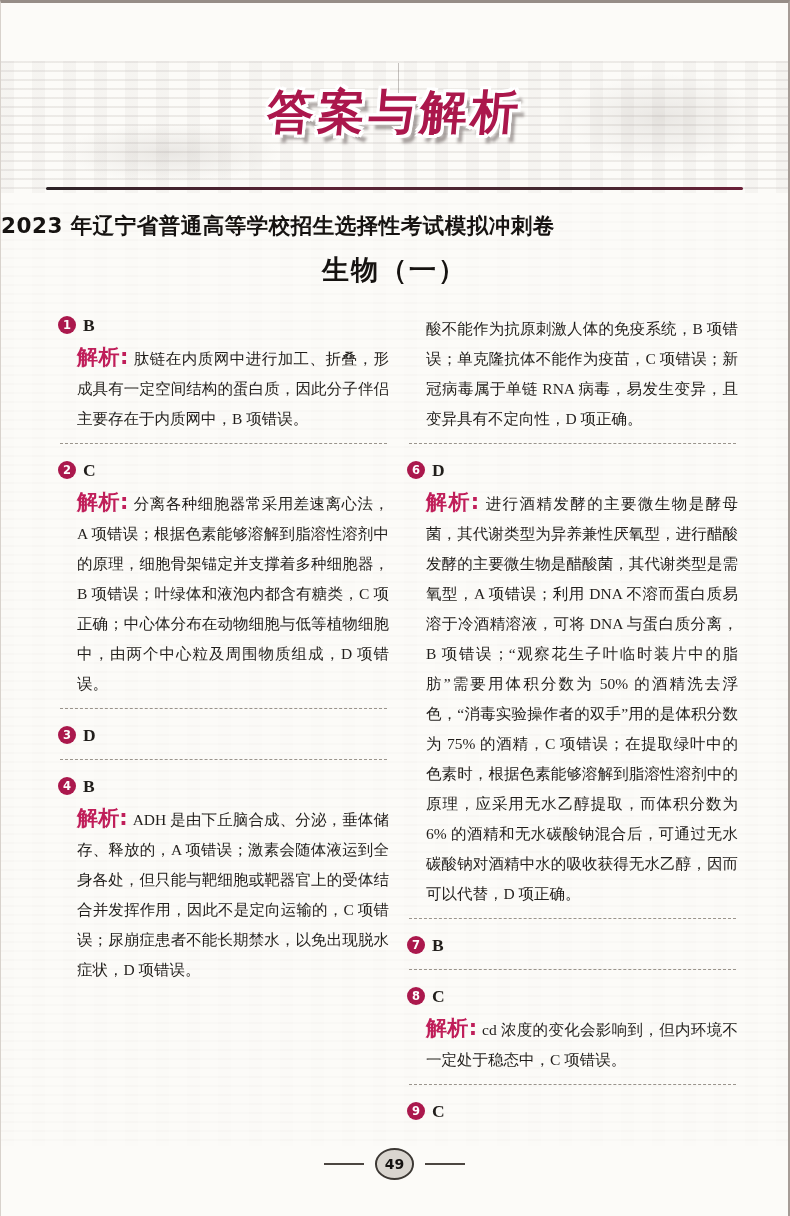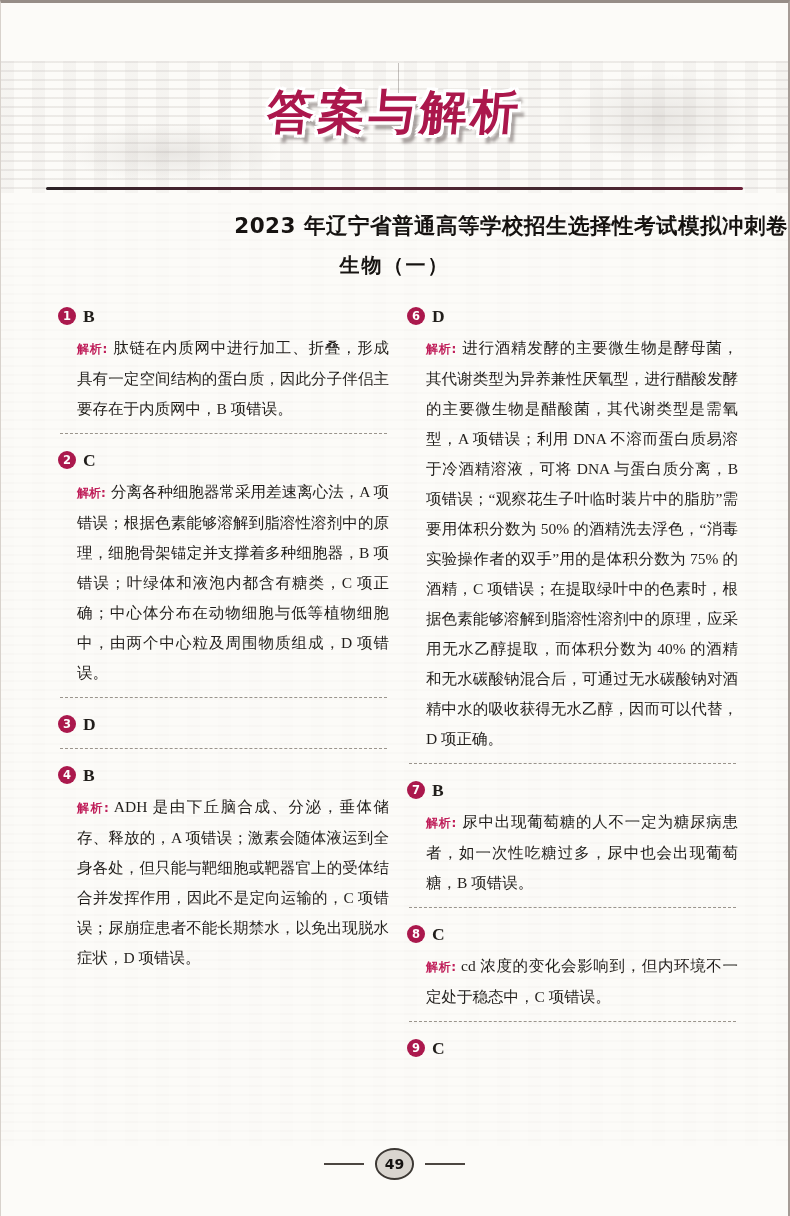--- a/index.html
+++ b/index.html
@@ -44,28 +44,28 @@
       -3px 0 0 #fff, 3px 0 0 #fff, 0 -3px 0 #fff, 0 3px 0 #fff,
       7px 8px 3px rgba(110,100,98,.6);
   }
   .header-rule{
     position:absolute;left:45px;right:45px;top:184px;height:3px;
     background:linear-gradient(90deg,#2b2326,#5d2336 40%,#402a30 75%,#6b2038);
     border-radius:2px;
   }
   
   .exam-title{
-    text-align:right;margin-top:22px;
+    text-align:left;margin-top:22px;
     font-family:"DejaVu Sans","Liberation Sans",sans-serif;
     font-weight:bold;font-size:21.5px;color:#151210;letter-spacing:.5px;
   }
   .subject-title{
     text-align:center;margin-top:12px;margin-bottom:14px;
     font-family:"DejaVu Sans","Liberation Sans",sans-serif;
-    font-weight:bold;font-size:20px;color:#151210;letter-spacing:2px;
+    font-weight:bold;font-size:27px;color:#151210;letter-spacing:2px;
   }
   
   .columns{display:flex;gap:18px;padding:6px 50px 0 57px;}
   .col{flex:1;min-width:0;}
   .item{margin-top:2px;}
   .item-head{display:flex;align-items:center;gap:7px;height:30px;}
   .qnum{
     width:18px;height:18px;border-radius:50%;
     background:var(--accent);color:#fff;
     font-family:"DejaVu Sans","Liberation Sans",sans-serif;
@@ -73,21 +73,21 @@
     flex:0 0 18px;
   }
   .qletter{font-weight:bold;font-size:17.5px;font-family:"Liberation Serif","DejaVu Serif",serif;}
   .expl{
     margin:2px 0 0 19px;
     font-size:15.5px;line-height:30px;
     text-align:justify;text-justify:inter-character;
     color:var(--ink);
   }
   .expl.cont{margin-top:6px;}
-  .jx{color:var(--accent-bright);font-weight:bold;margin-right:5px;font-family:"DejaVu Sans","Liberation Sans",sans-serif;font-size:12px;}
+  .jx{color:var(--accent-bright);font-weight:bold;margin-right:5px;font-family:"DejaVu Sans","Liberation Sans",sans-serif;font-size:21px;}
   .sep{border-top:1.5px dashed #9a948c;margin:9px 2px 11px 2px;height:0;}
   
   .footer{
     position:absolute;left:0;right:0;bottom:36px;
     display:flex;align-items:center;justify-content:center;gap:11px;
   }
   .pn-dash{width:40px;height:2px;background:#4c4641;}
   .pn-oval{
     min-width:36px;height:32px;padding:0 8px;
     border:2px solid #3c3834;border-radius:50%;
@@ -150,36 +150,39 @@
         <span class="qletter">B</span>
       </div>
       <p class="expl"><span class="jx">解析:</span><span>ADH 是由下丘脑合成、分泌，垂体储存、释放的，A 项错误；激素会随体液运到全身各处，但只能与靶细胞或靶器官上的受体结合并发挥作用，因此不是定向运输的，C 项错误；尿崩症患者不能长期禁水，以免出现脱水症状，D 项错误。</span></p>
 
     </div>
 
   </div>
 
   <div class="col">
 
+    <div class="item">
+      <p class="expl cont">酸不能作为抗原刺激人体的免疫系统，B 项错误；单克隆抗体不能作为疫苗，C 项错误；新冠病毒属于单链 RNA 病毒，易发生变异，且变异具有不定向性，D 项正确。</p>
+      <div class="sep"></div>
+    </div>
 
     <div class="item">
       <div class="item-head">
         <span class="qnum">6</span>
         <span class="qletter">D</span>
       </div>
-      <p class="expl"><span class="jx">解析:</span><span>进行酒精发酵的主要微生物是酵母菌，其代谢类型为异养兼性厌氧型，进行醋酸发酵的主要微生物是醋酸菌，其代谢类型是需氧型，A 项错误；利用 DNA 不溶而蛋白质易溶于冷酒精溶液，可将 DNA 与蛋白质分离，B 项错误；“观察花生子叶临时装片中的脂肪”需要用体积分数为 50% 的酒精洗去浮色，“消毒实验操作者的双手”用的是体积分数为 75% 的酒精，C 项错误；在提取绿叶中的色素时，根据色素能够溶解到脂溶性溶剂中的原理，应采用无水乙醇提取，而体积分数为 40% 的酒精和无水碳酸钠混合后，可通过无水碳酸钠对酒精中水的吸收获得无水乙醇，因而可以代替，D 项正确。</span></p>
+      <p class="expl"><span class="jx">解析:</span><span>进行酒精发酵的主要微生物是酵母菌，其代谢类型为异养兼性厌氧型，进行醋酸发酵的主要微生物是醋酸菌，其代谢类型是需氧型，A 项错误；利用 DNA 不溶而蛋白质易溶于冷酒精溶液，可将 DNA 与蛋白质分离，B 项错误；“观察花生子叶临时装片中的脂肪”需要用体积分数为 50% 的酒精洗去浮色，“消毒实验操作者的双手”用的是体积分数为 75% 的酒精，C 项错误；在提取绿叶中的色素时，根据色素能够溶解到脂溶性溶剂中的原理，应采用无水乙醇提取，而体积分数为 6% 的酒精和无水碳酸钠混合后，可通过无水碳酸钠对酒精中水的吸收获得无水乙醇，因而可以代替，D 项正确。</span></p>
       <div class="sep"></div>
     </div>
 
     <div class="item">
       <div class="item-head">
         <span class="qnum">7</span>
         <span class="qletter">B</span>
       </div>
-      <p class="expl"><span class="jx">解析:</span><span>尿中出现葡萄糖的人不一定为糖尿病患者，如一次性吃糖过多，尿中也会出现葡萄糖，B 项错误。</span></p>
       <div class="sep"></div>
     </div>
 
     <div class="item">
       <div class="item-head">
         <span class="qnum">8</span>
         <span class="qletter">C</span>
       </div>
       <p class="expl"><span class="jx">解析:</span><span>cd 浓度的变化会影响到，但内环境不一定处于稳态中，C 项错误。</span></p>
       <div class="sep"></div>

